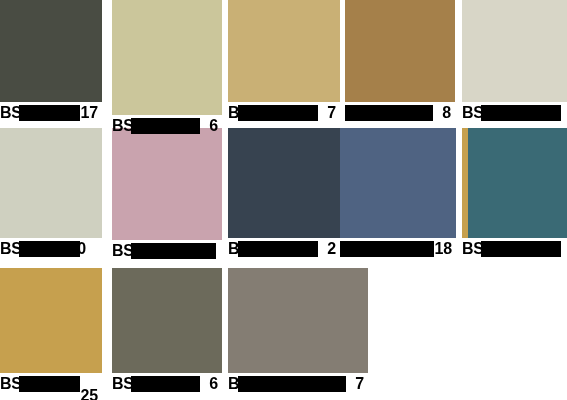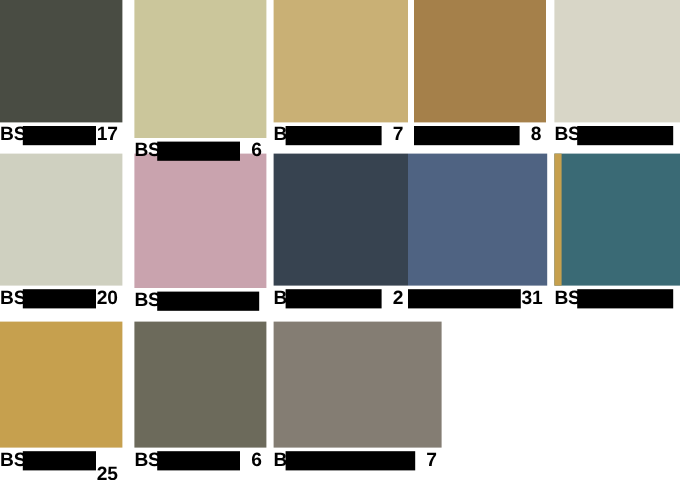--- a/index.html
+++ b/index.html
@@ -79,33 +79,33 @@
     <div class="swatch-cell" style="left: 345px; top: 0px; width: 110px;">
       <div class="swatch-chip" style="height: 102px; background: rgb(165, 128, 74); position: relative;"></div>
       <div class="swatch-label"><span class="label-prefix"></span><div class="label-redaction" style="left: 0px; width: 88px;"></div><span class="label-suffix" style="position: absolute; right: 4px; top: 0px;">8</span></div>
     </div>
     <div class="swatch-cell" style="left: 462px; top: 0px; width: 105px;">
       <div class="swatch-chip" style="height: 102px; background: rgb(216, 214, 199); position: relative;"></div>
       <div class="swatch-label"><span class="label-prefix">BS</span><div class="label-redaction" style="left: 19px; width: 80px;"></div><span class="label-suffix" style="position: absolute; right: 4px; top: 0px;"></span></div>
     </div>
     <div class="swatch-cell" style="left: 0px; top: 128px; width: 102px;">
       <div class="swatch-chip" style="height: 110px; background: rgb(207, 208, 192); position: relative;"></div>
-      <div class="swatch-label"><span class="label-prefix">BS</span><div class="label-redaction" style="left: 19px; width: 61px;"></div><span class="label-suffix" style="position: absolute; right: 4px; top: 0px; text-align: center;">20</span></div>
+      <div class="swatch-label"><span class="label-prefix">BS</span><div class="label-redaction" style="left: 19px; width: 61px;"></div><span class="label-suffix" style="position: absolute; right: 16px; top: 0px; text-align: center;">20</span></div>
     </div>
     <div class="swatch-cell" style="left: 112px; top: 128px; width: 110px;">
       <div class="swatch-chip" style="height: 112px; background: rgb(201, 163, 174); position: relative;"></div>
       <div class="swatch-label"><span class="label-prefix">BS</span><div class="label-redaction" style="left: 19px; width: 85px;"></div><span class="label-suffix" style="position: absolute; right: 4px; top: 0px;"></span></div>
     </div>
     <div class="swatch-cell" style="left: 228px; top: 128px; width: 112px;">
       <div class="swatch-chip" style="height: 110px; background: rgb(55, 67, 80); position: relative;"></div>
       <div class="swatch-label"><span class="label-prefix">B</span><div class="label-redaction" style="left: 10px; width: 80px;"></div><span class="label-suffix" style="position: absolute; right: 4px; top: 0px;">2</span></div>
     </div>
     <div class="swatch-cell" style="left: 340px; top: 128px; width: 116px;">
       <div class="swatch-chip" style="height: 110px; background: rgb(79, 99, 130); position: relative;"></div>
-      <div class="swatch-label"><span class="label-prefix"></span><div class="label-redaction" style="left: 0px; width: 94px;"></div><span class="label-suffix" style="position: absolute; right: 4px; top: 0px;">31</span></div>
+      <div class="swatch-label"><span class="label-prefix"></span><div class="label-redaction" style="left: 0px; width: 94px;"></div><span class="label-suffix" style="position: absolute; right: 4px; top: 0px;">18</span></div>
     </div>
     <div class="swatch-cell" style="left: 462px; top: 128px; width: 105px;">
       <div class="swatch-chip" style="height: 110px; background: rgb(58, 106, 117); position: relative;">
         <div class="swatch-accent" style="background: rgb(198, 160, 78);"></div>
       </div>
       <div class="swatch-label"><span class="label-prefix">BS</span><div class="label-redaction" style="left: 19px; width: 80px;"></div><span class="label-suffix" style="position: absolute; right: 4px; top: 0px;"></span></div>
     </div>
     <div class="swatch-cell" style="left: 0px; top: 268px; width: 102px;">
       <div class="swatch-chip" style="height: 105px; background: rgb(198, 160, 78); position: relative;"></div>
       <div class="swatch-label"><span class="label-prefix">BS</span><div class="label-redaction" style="left: 19px; width: 61px;"></div><span class="label-suffix" style="position: absolute; right: 4px; top: 12px; text-align: center;">25</span></div>

